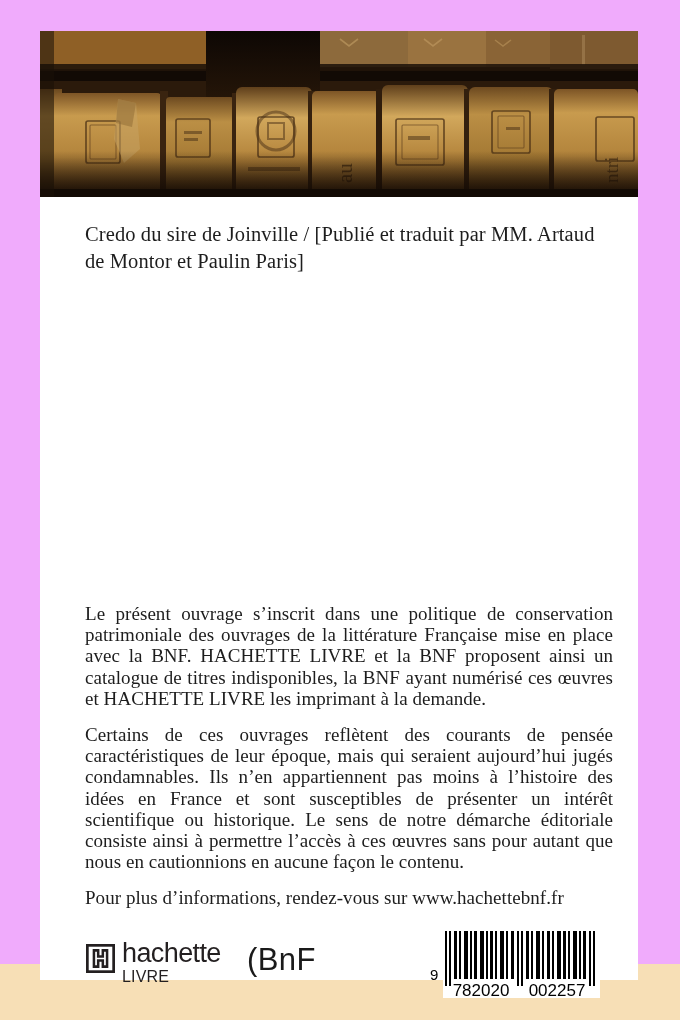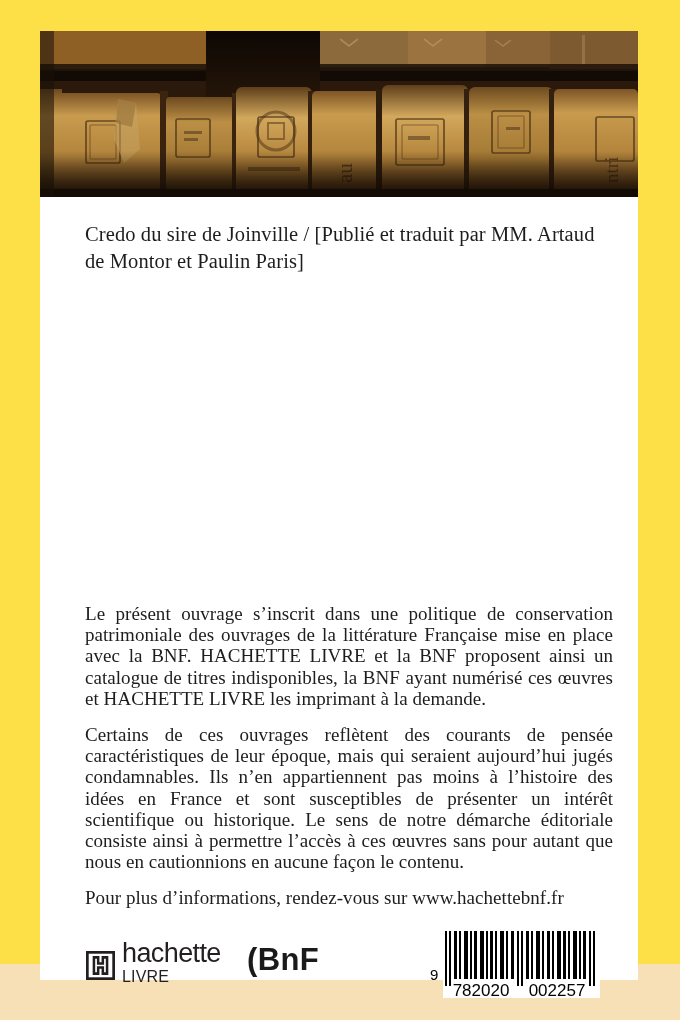--- a/index.html
+++ b/index.html
@@ -11,21 +11,21 @@
     height: 1020px;
     background: #f7dfb6;
     font-family: "Liberation Serif", serif;
     overflow: hidden;
   }
 
   .page {
     position: relative;
     width: 680px;
     height: 964px;
-    background: #fde047;
+    background: #f0abfc;
   }
 
   
   .cover-card {
     position: absolute;
     left: 40px;
     top: 31px;
     width: 598px;
     height: 949px;
     background: #ffffff;
@@ -100,21 +100,21 @@
     width: 598px;
     height: 104px;
   }
 
   
   .logo-hachette {
     position: absolute;
     left: 46px;
     top: 65px;
     display: flex;
-    align-items: center;
+    align-items: flex-start;
   }
   .hachette-mark {
     width: 29px;
     height: 29px;
     margin-top: 3px;
     margin-right: 7px;
     flex: none;
   }
   .hachette-words {
     display: block;
@@ -138,21 +138,21 @@
     margin-top: 2px;
   }
 
   
   .logo-bnf {
     position: absolute;
     left: 207px;
     top: 68px;
     font-family: "Liberation Sans", sans-serif;
     font-size: 31px;
-    font-weight: bold;
+    font-weight: normal;
     color: #1a1a1a;
     letter-spacing: 0.4px;
     line-height: 32px;
   }
 
   
   .logo-gallica {
     position: absolute;
     left: 305px;
     top: 56px;

